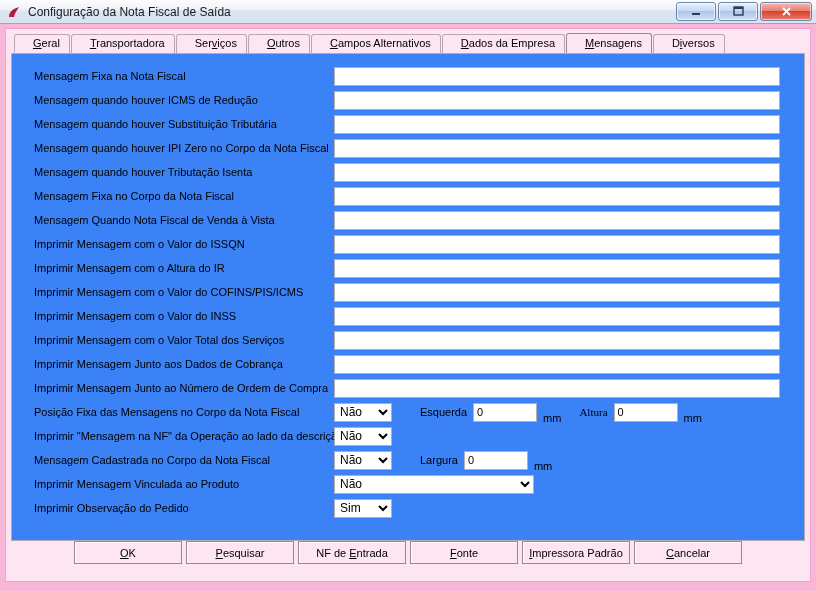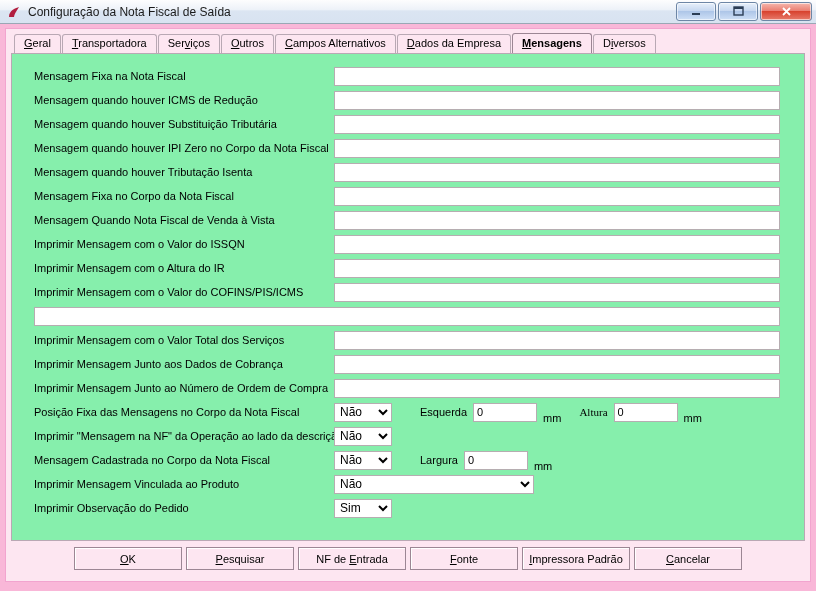--- a/index.html
+++ b/index.html
@@ -31,39 +31,39 @@
     margin:2px 3px 3px 3px;
     height:calc(100% - 5px);
     background:#fde6f1;
     border:1px solid #f2a4cf;
     position:relative;
   }
 
   
   .tabs-row { position:absolute; left:8px; top:4px; display:flex; height:20px; }
   .tab {
-    padding:2px 9px 0 9px;
+    padding:2px 9px 0 18px;
     border:1px solid #b9a8b4;
     border-bottom:none;
     background:#fde6f1;
     margin-right:1px;
     border-top-left-radius:3px;
     border-top-right-radius:3px;
     position:relative;
     top:1px;
     font-size:11px;
     color:#000;
   }
   .tab .ul { text-decoration: underline; }
-  .tab.active { background:#fde6f1; z-index:3; border-color:#9c8694; top:0; padding-top:3px;font-weight:bold;}
+  .tab.active { background:#fde6f1; z-index:3; border-color:#9c8694; top:0; padding-top:3px;}
   .tabpanel {
     position:absolute;
     left:5px; right:5px; top:24px; bottom:40px;
     border:1px solid #b9a8b4;
-    background:#86efac;
+    background:#3b82f6;
     padding:10px 24px 6px 22px;
     overflow:hidden;
   }
 
   
   .row { display:flex; align-items:center; height:24px; }
   .lbl { width:300px; color:#000; font-size:11px; white-space:nowrap; overflow:hidden; }
   .txt {
     flex:1; height:19px; border:1px solid #b6adb1; background:#fff;
     padding:1px 3px; font-size:11px;
@@ -73,21 +73,21 @@
     font-size:12px; padding:0 1px;
   }
   .sel.wide { width:200px; }
   .num { width:64px; height:19px; border:1px solid #b6adb1; background:#fff; font-size:11px; padding:1px 3px; }
   .sublabel { margin:0 6px 0 28px; font-size:11px;}
   .unit { margin:12px 6px 0 6px; font-size:11px;}
   .sub2 { margin-left:12px;font-family:Liberation Serif, serif; }
 
   
   .buttons {
-    position:absolute; left:0; right:0; bottom:6px; height:28px;
+    position:absolute; left:0; right:0; bottom:12px; height:28px;
     display:flex; justify-content:center; gap:4px;
   }
   .btn {
     width:108px; height:23px; border:1px solid #9c8694; background:#fde6f1;
     font-size:11px; display:flex; align-items:center; justify-content:center;
     box-shadow:inset 1px 1px 0 #fff;
   }
   .btn .ul { text-decoration: underline; }
 </style>
 </head>
@@ -169,20 +169,21 @@
         </div>
         <div class="row">
           <span class="lbl">Imprimir Mensagem com o Altura do IR</span>
           <input type="text" class="txt" style="">
         </div>
         <div class="row">
           <span class="lbl">Imprimir Mensagem com o Valor do COFINS/PIS/ICMS</span>
           <input type="text" class="txt" style="">
         </div>
         <div class="row">
+          <span class="lbl">Imprimir Mensagem com o Valor do INSS</span>
           <input type="text" class="txt" style="">
         </div>
         <div class="row">
           <span class="lbl">Imprimir Mensagem com o Valor Total dos Serviços</span>
           <input type="text" class="txt" style="">
         </div>
         <div class="row">
           <span class="lbl">Imprimir Mensagem Junto aos Dados de Cobrança</span>
           <input type="text" class="txt" style="">
         </div>

